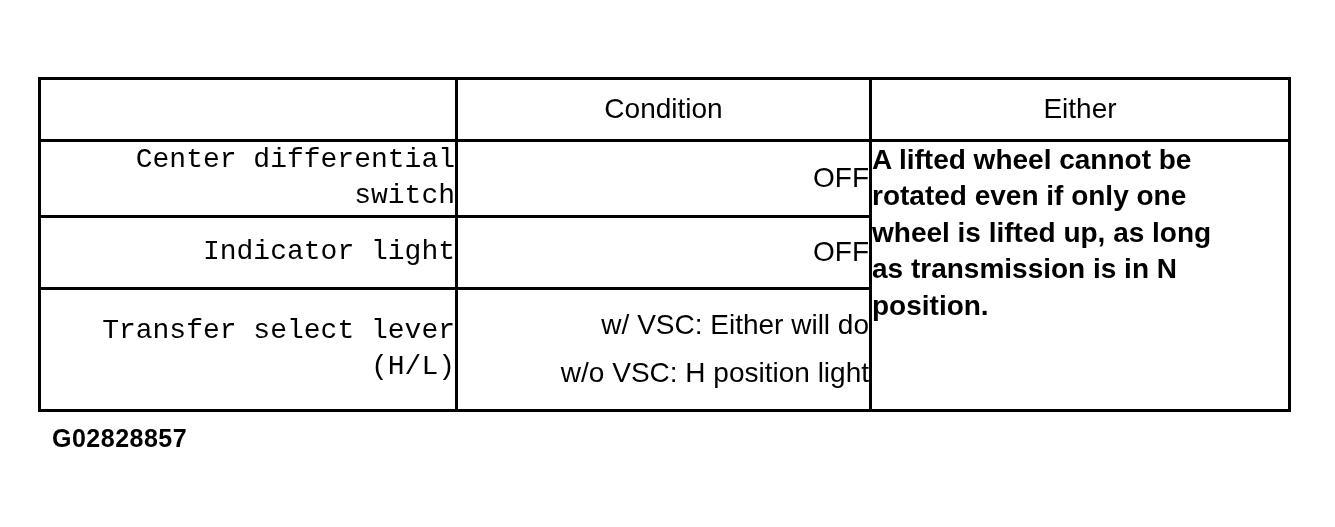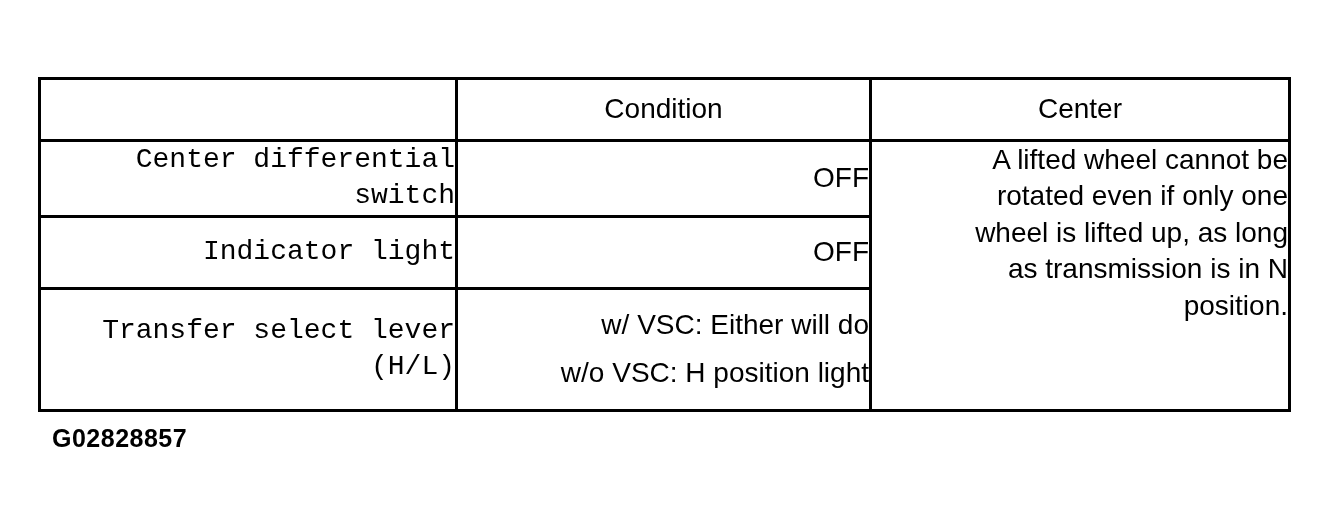--- a/index.html
+++ b/index.html
@@ -54,25 +54,26 @@
   }
   td.cond-cell {
     text-align: right;
     vertical-align: middle;
   }
   td.cond-cell .cond-line {
     line-height: 48px;
     padding-left: 30px;
   }
   td.wheel-cell {
-    text-align: right;
+    text-align: left;
     vertical-align: top;
     padding: 13px 8px 0 15px;
     line-height: 50px;
     white-space: pre-line;
+    font-weight: bold;
   }
   .figure-id {
     position: absolute;
     left: 52px;
     top: 424px;
     font-size: 25px;
     font-weight: bold;
     letter-spacing: 0.5px;
   }
 </style>
@@ -84,21 +85,21 @@
   <table class="spec-table">
     <colgroup>
       <col class="col-label">
       <col class="col-cond">
       <col class="col-wheel">
     </colgroup>
     <tbody>
       <tr class="row-header">
         <td class="header-cell"></td>
         <td class="header-cell">Condition</td>
-        <td class="header-cell">Center</td>
+        <td class="header-cell">Either</td>
       </tr>
 
       <tr class="row-1">
         <td class="label-cell">Center differential switch</td>
         <td class="cond-cell">OFF</td>
         <td class="wheel-cell" rowspan="3">A lifted wheel cannot be
 rotated even if only one
 wheel is lifted up, as long
 as transmission is in N
 position.</td>

